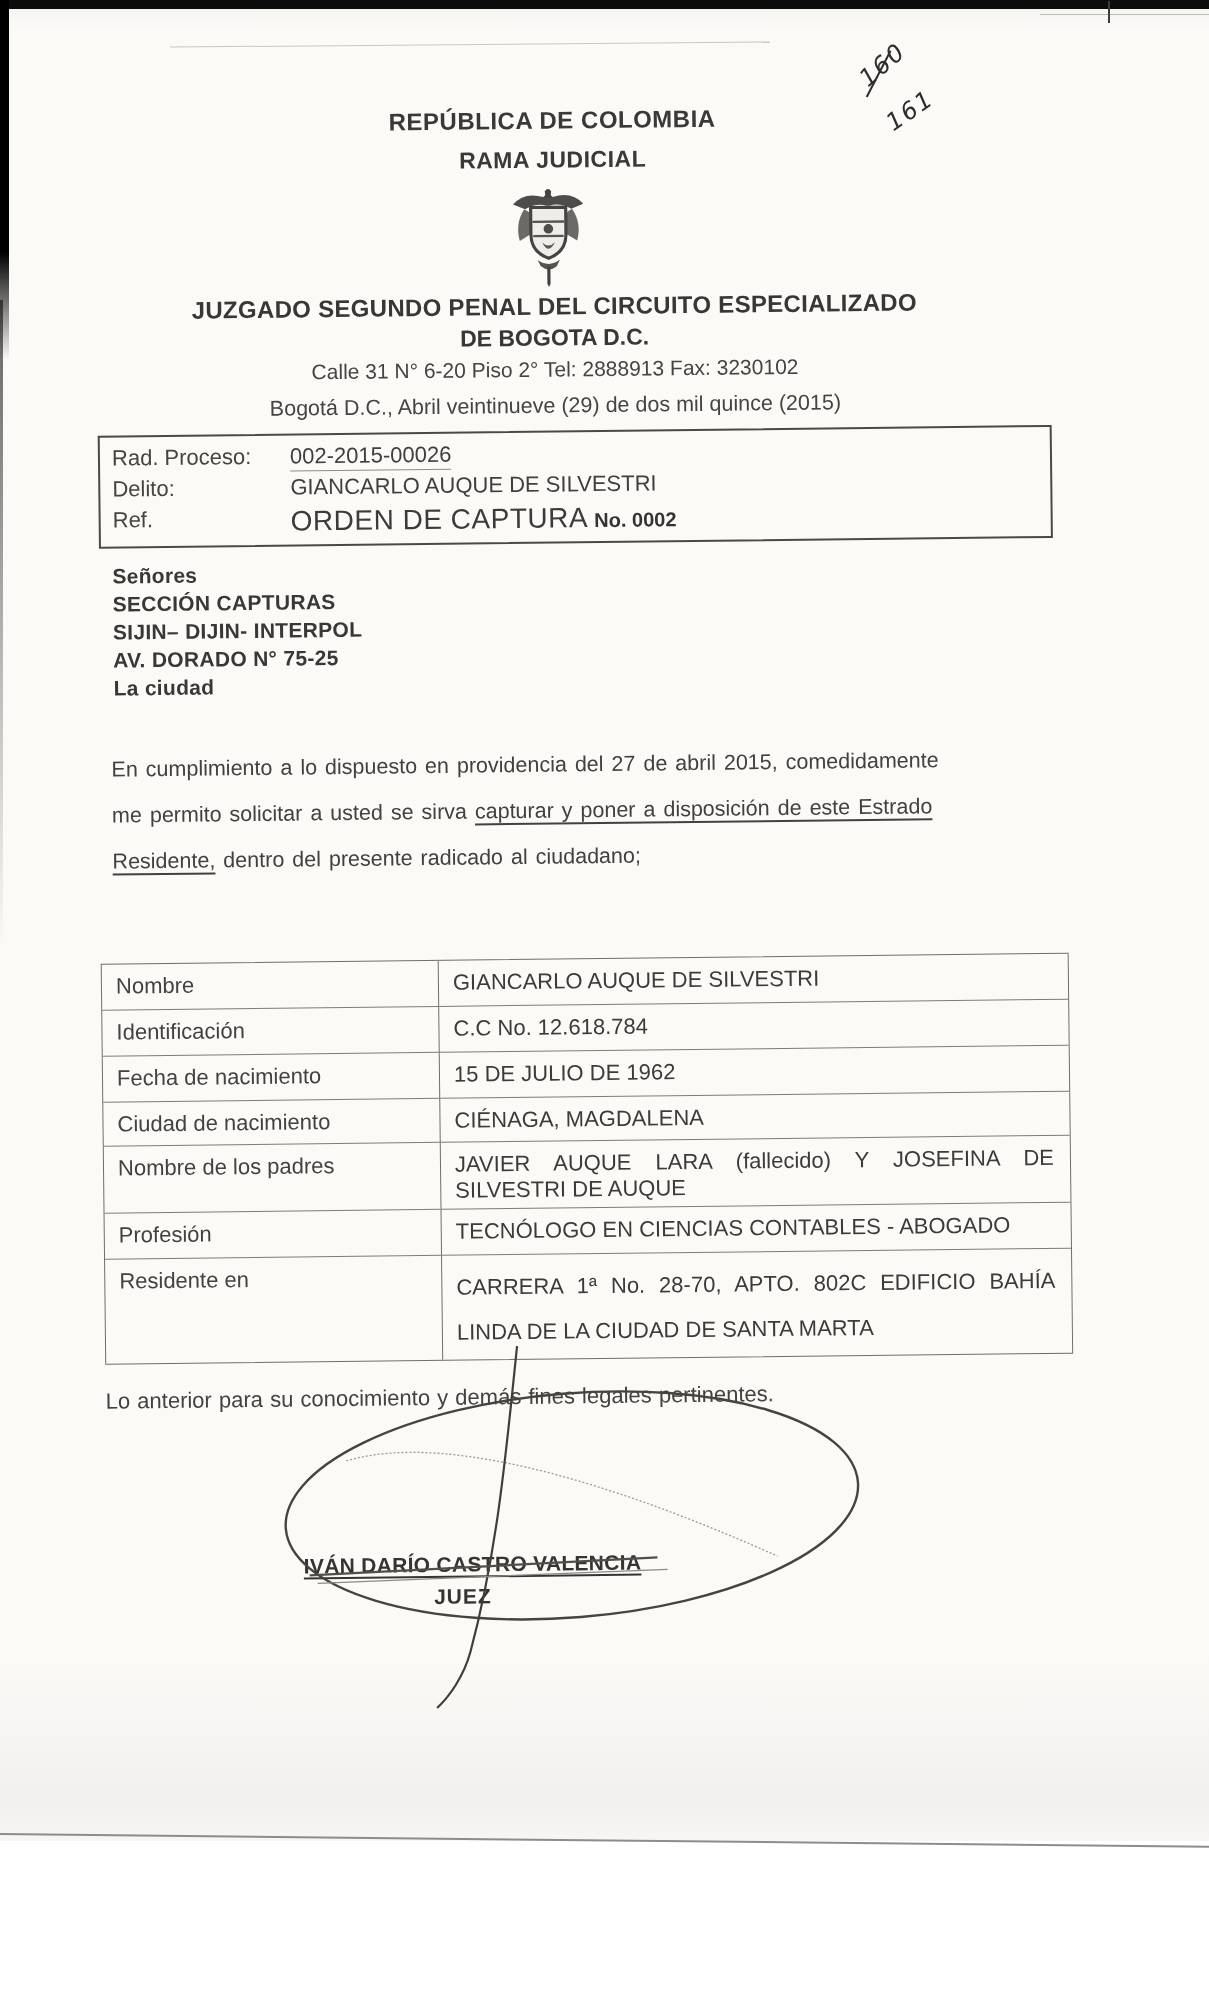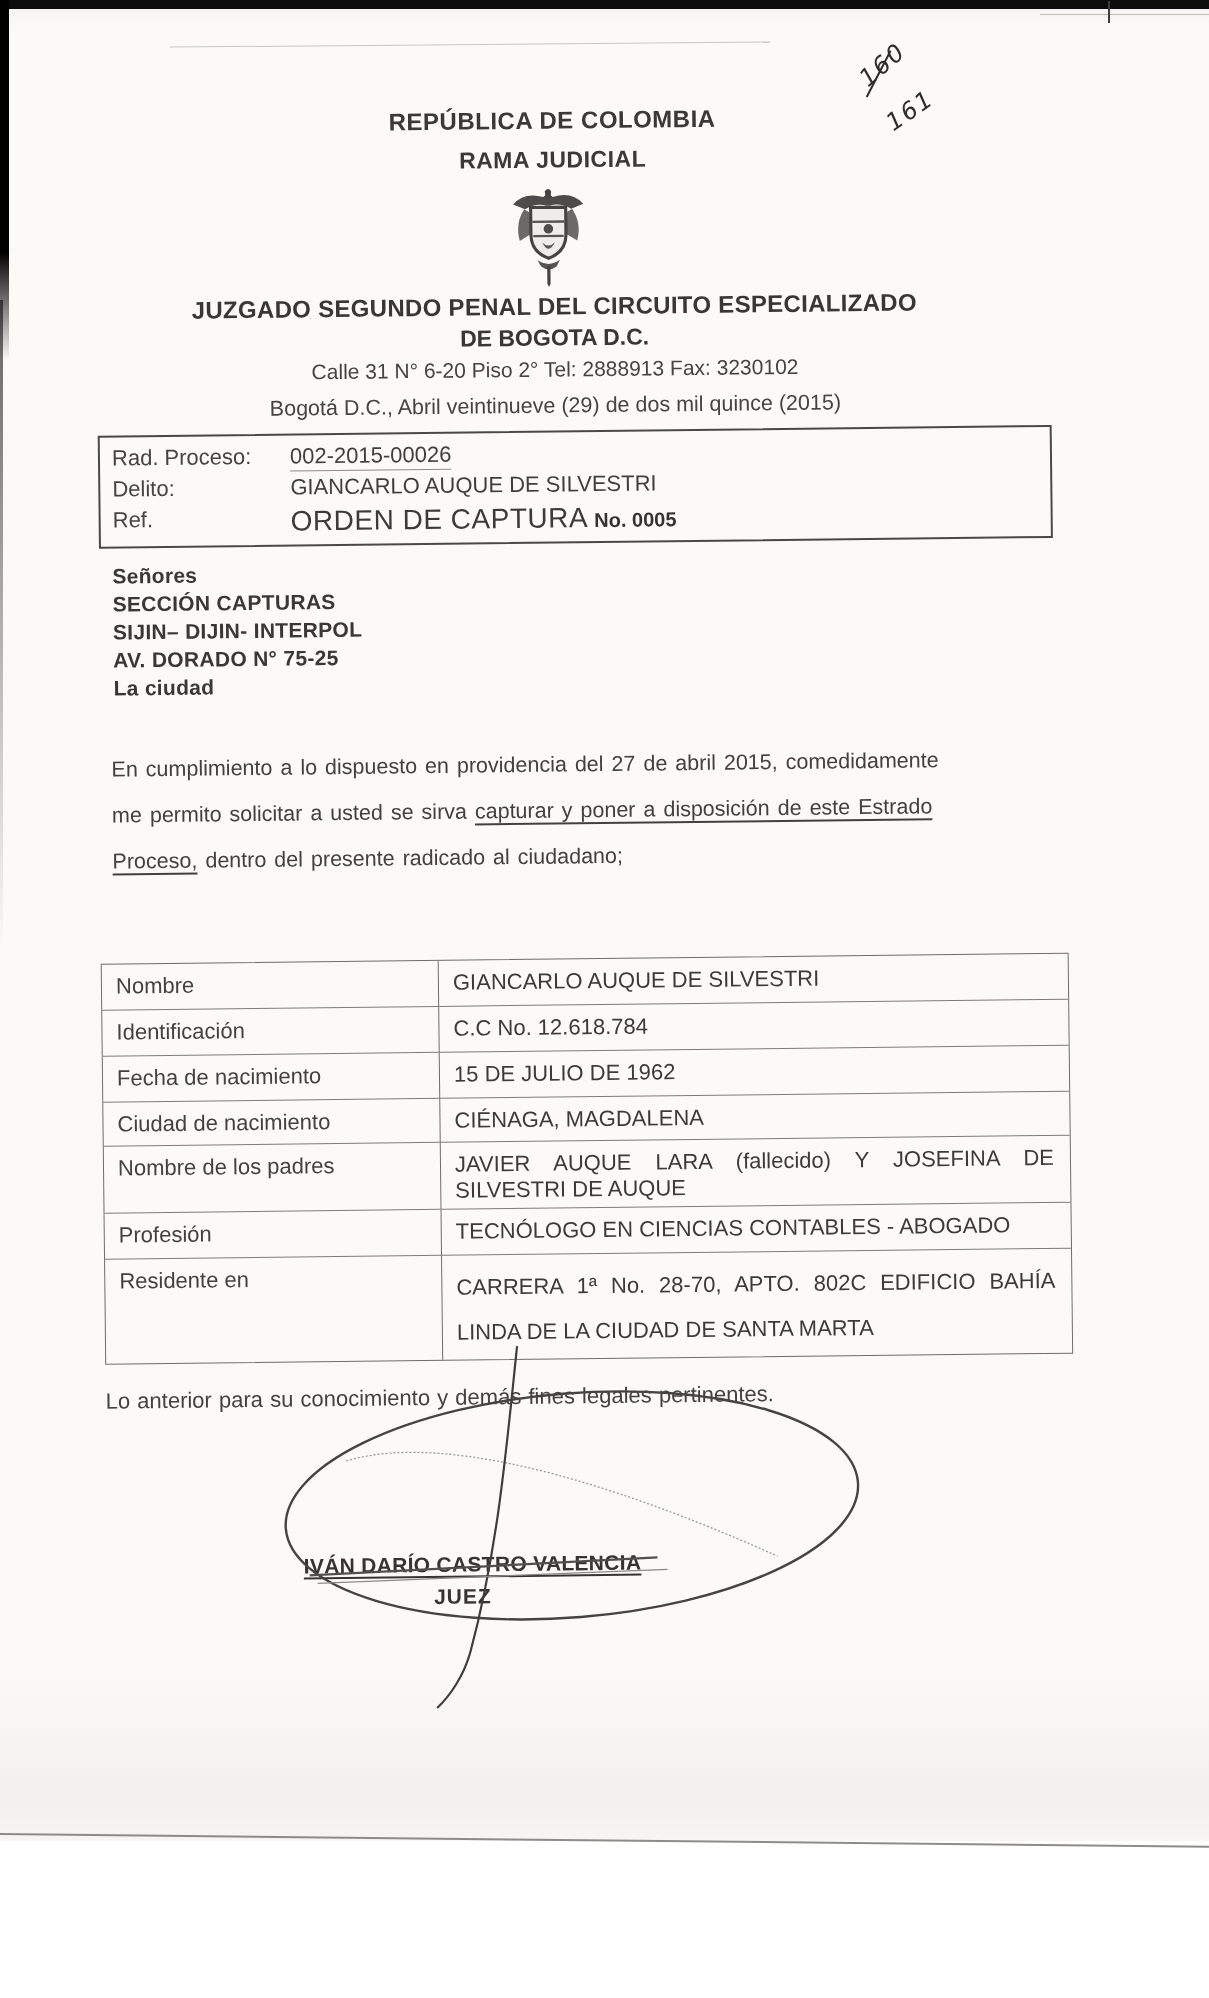--- a/index.html
+++ b/index.html
@@ -141,35 +141,35 @@
       <path d="M48,100 h4 v22 l-2,4 l-2,-4 Z" fill="#434240"></path>
     </svg>
 
     <div class="cbox">
       <div class="lbl">Rad. Proceso:</div>
       <div class="val"><span class="val-line">002-2015-00026</span></div>
       <div class="lbl">Delito:</div>
       <div class="val">GIANCARLO AUQUE DE SILVESTRI</div>
       <div class="lbl">Ref.</div>
       <div class="val"><span class="ref-main">ORDEN DE CAPTURA</span>
-        <span class="ref-num">No. 0005</span></div>
+        <span class="ref-num">No. 0002</span></div>
     </div>
 
     <div class="recipient">
       <div>Señores</div>
       <div>SECCIÓN CAPTURAS</div>
       <div>SIJIN– DIJIN- INTERPOL</div>
       <div>AV. DORADO N° 75-25</div>
       <div>La ciudad</div>
     </div>
 
     <div class="body-par">
       <div class="ln b1">En cumplimiento a lo dispuesto en providencia del 27 de abril 2015, comedidamente</div>
       <div class="ln b2"><span>me permito solicitar a usted se sirva </span><span class="u">capturar y poner a disposición de este Estrado</span></div>
-      <div class="ln b3"><span class="u">Proceso,</span><span> dentro del presente radicado al ciudadano;</span></div>
+      <div class="ln b3"><span class="u">Residente,</span><span> dentro del presente radicado al ciudadano;</span></div>
     </div>
 
     <div class="itable">
       <div class="cell lc rh1">Nombre</div>
       <div class="cell vc rh1">GIANCARLO AUQUE DE SILVESTRI</div>
 
       <div class="cell lc rh2">Identificación</div>
       <div class="cell vc rh2">C.C No. 12.618.784</div>
 
       <div class="cell lc rh3">Fecha de nacimiento</div>

